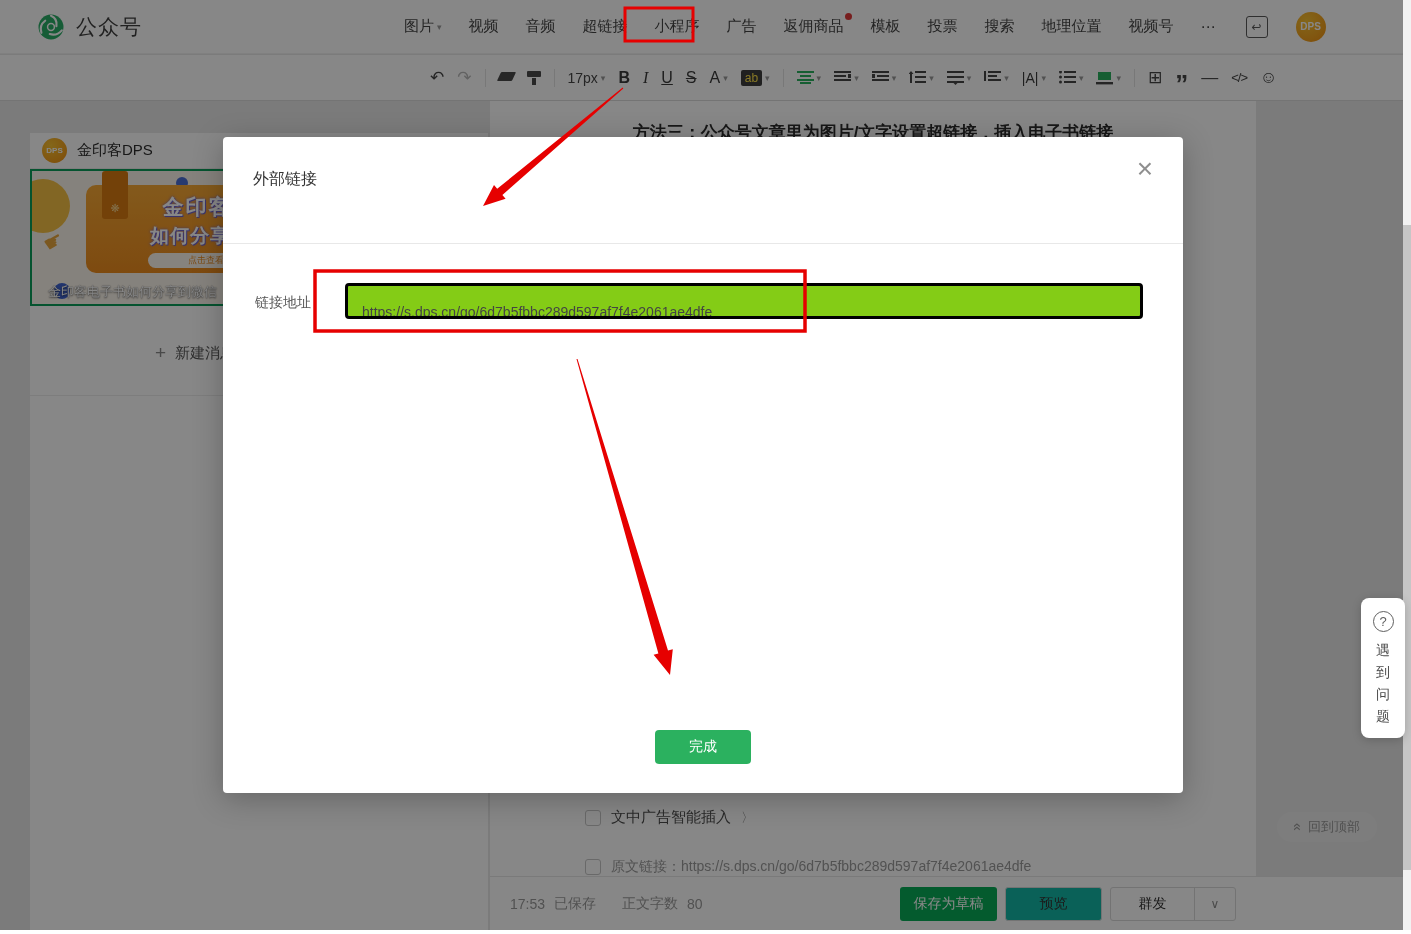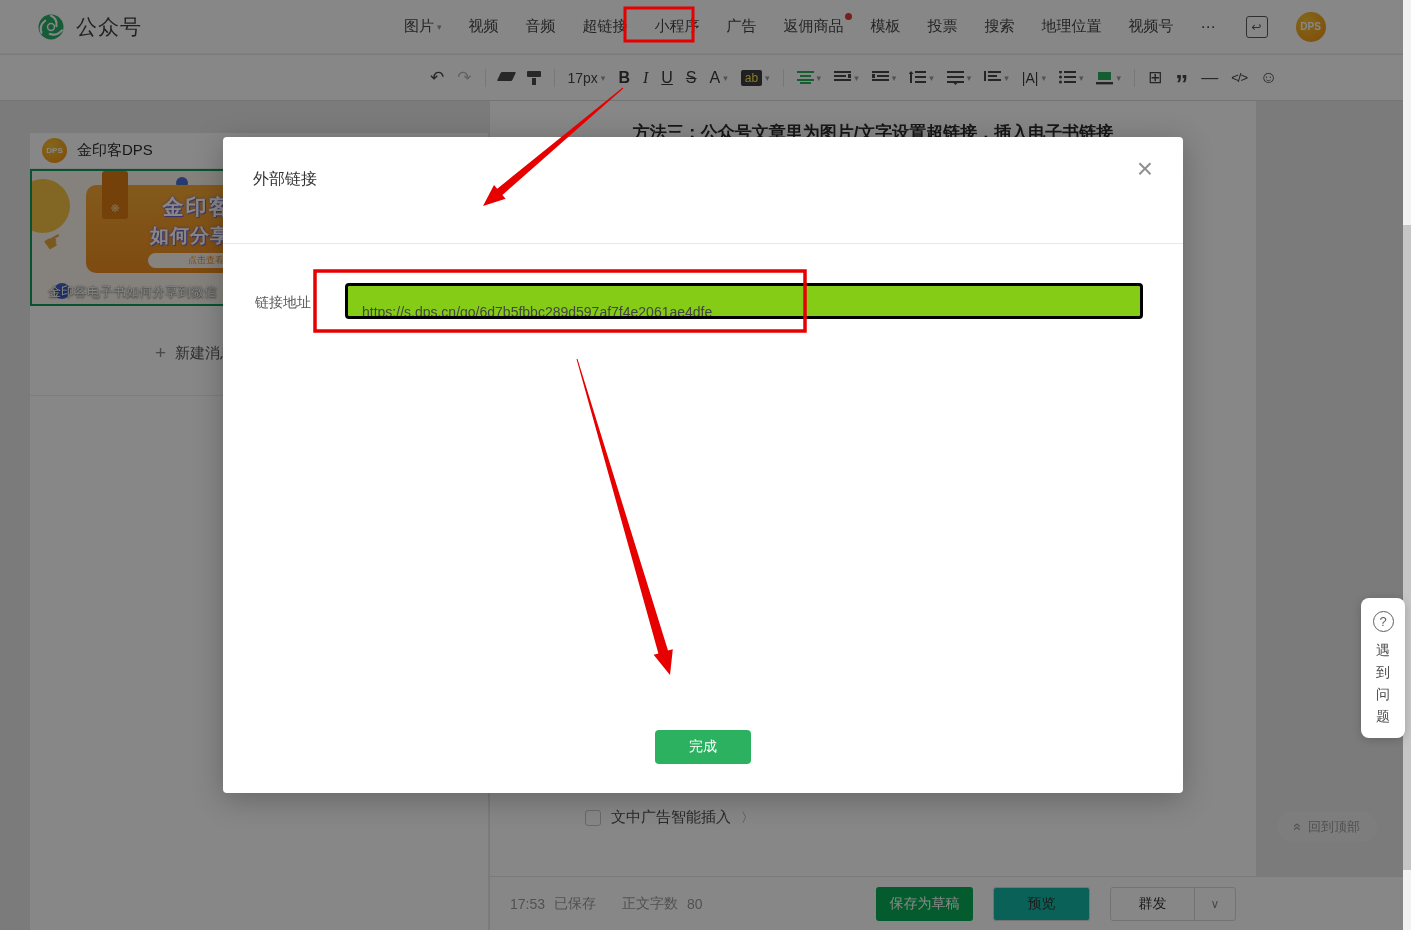--- a/index.html
+++ b/index.html
@@ -77,21 +77,21 @@
   .adrow { position:absolute; left:95px; top:707px; display:flex; align-items:center; gap:10px; font-size:15px; color:#4f4f4f; }
   .checkbox { width:16px; height:16px; border:1px solid #c6c6c6; border-radius:3px; background:#fff; }
   .chev { color:#8b8b8b; font-size:13px; }
   .cliprow { position:absolute; left:95px; top:757px; display:flex; align-items:center; gap:10px; font-size:14px; color:#9b9b9b; white-space:nowrap; }
 
   
   .footer { position:absolute; left:490px; right:0; bottom:0; height:54px; background:#fff; border-top:1px solid #e6e6e6;
             display:flex; z-index:2; }
   .status { margin-left:20px; font-size:14px; color:#9a9a9a; display:flex; gap:9px; align-items:center; }
   .status .gap { width:8px; }
-  .fbtns { margin-left:auto; margin-right:175px; display:flex; gap:20px; align-items:center; }
+  .fbtns { margin-left:auto; margin-right:175px; display:flex; gap:8px; align-items:center; }
   .btn { height:34px; border-radius:3px; display:flex; align-items:center; justify-content:center; font-size:14px; cursor:pointer; }
   .btn-green { width:97px; background:#08ad58; color:#fff; }
   .btn-plain { width:97px; background:#14b8a6; border:1px solid #d9d9d9; color:#353535; }
   .btn-send { width:126px; background:#fff; border:1px solid #d9d9d9; color:#353535; padding:0; }
   .btn-send .lbl { flex:1; text-align:center; }
   .btn-send .vsep { width:1px; height:32px; background:#d9d9d9; }
   .btn-send .dd { width:40px; text-align:center; color:#8c8c8c; font-size:12px; }
 
   .backtop { position:absolute; left:1277px; top:812px; width:100px; height:30px; border-radius:15px; background:#ededed;
              color:#979797; font-size:13px; display:flex; align-items:center; justify-content:center; gap:6px; cursor:pointer; z-index:1; }
@@ -319,20 +319,24 @@
     <div class="sb-divider"></div>
   </div>
 
   <div class="editor">
     <div class="headline">方法三：公众号文章里为图片/文字设置超链接，插入电子书链接</div>
     <div class="adrow">
       <span class="checkbox"></span>
       <span>文中广告智能插入</span>
       <span class="chev">〉</span>
     </div>
+    <div class="cliprow">
+      <span class="checkbox"></span>
+      <span>原文链接：https://s.dps.cn/go/6d7b5fbbc289d597af7f4e2061ae4dfe</span>
+    </div>
   </div>
 
   <div class="footer">
     <div class="status">
       <span>17:53</span>
       <span>已保存</span>
       <span class="gap"></span>
       <span>正文字数</span>
       <span>80</span>
     </div>

